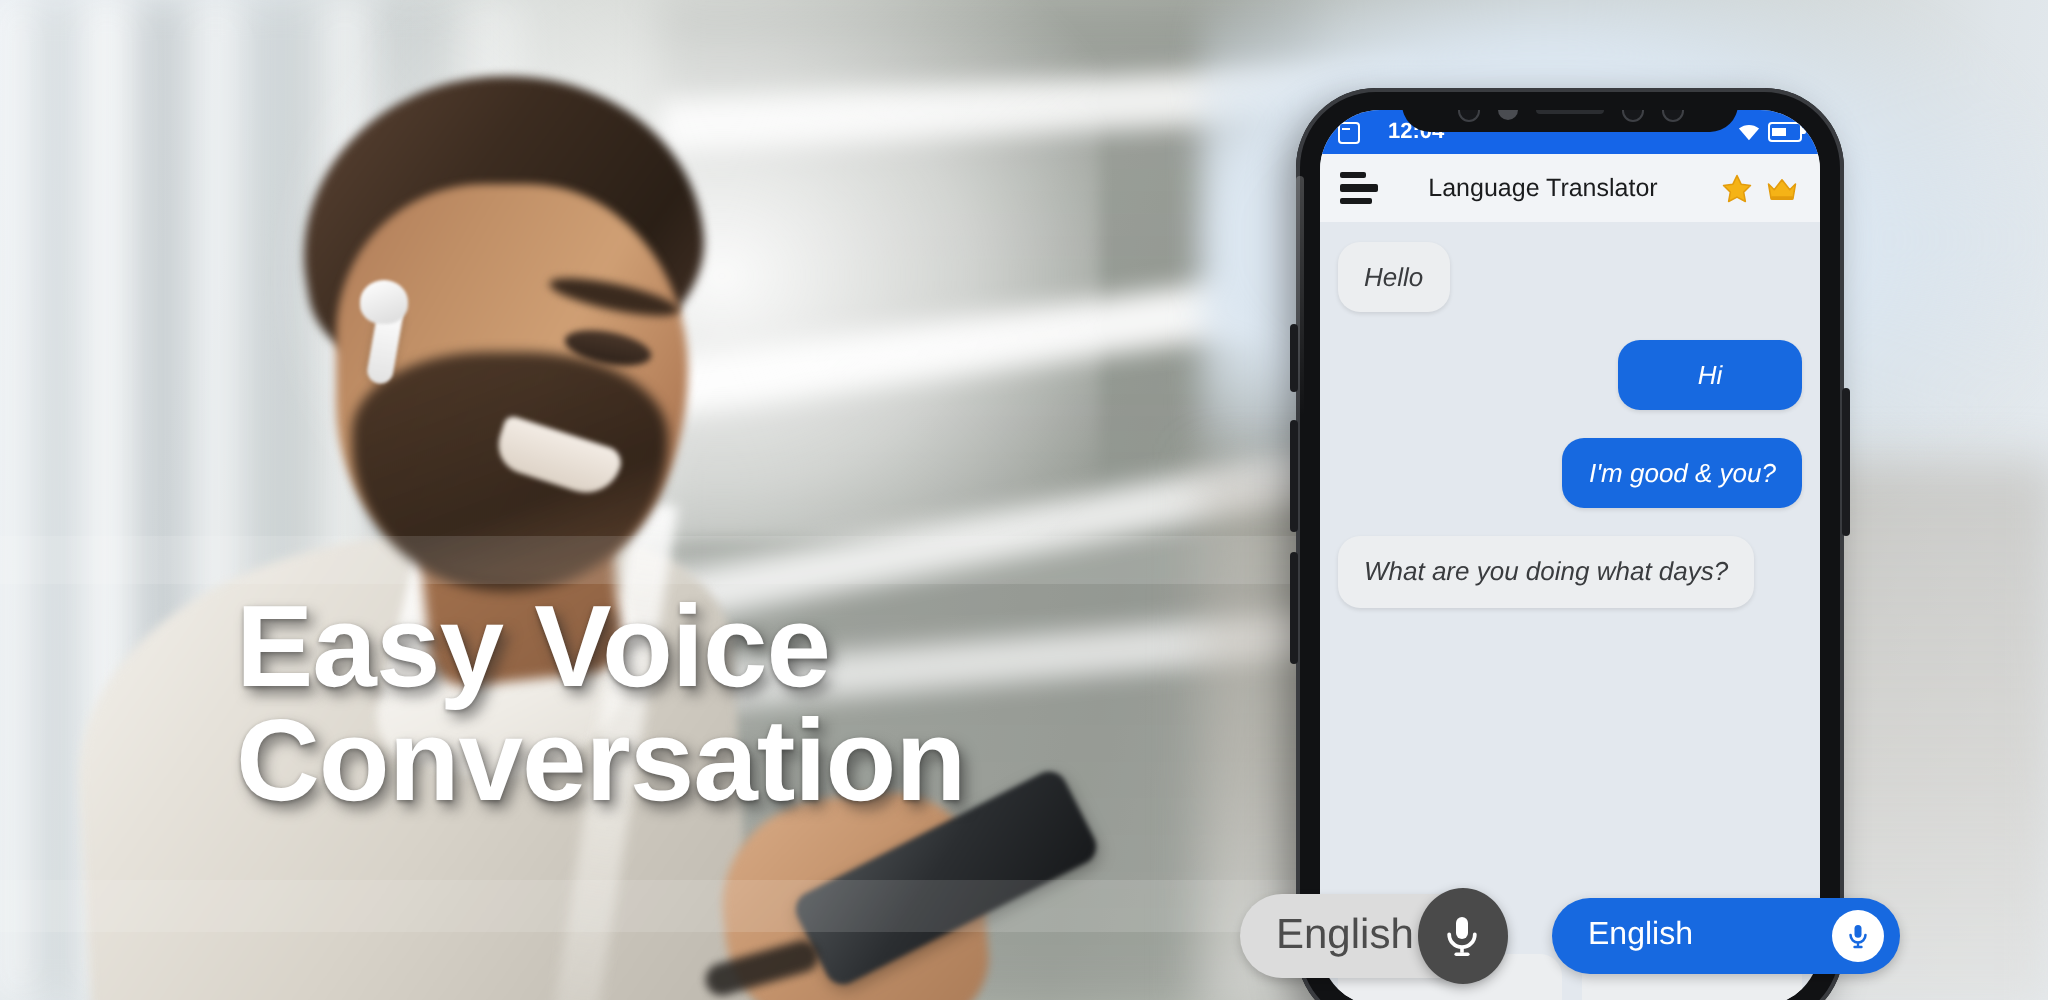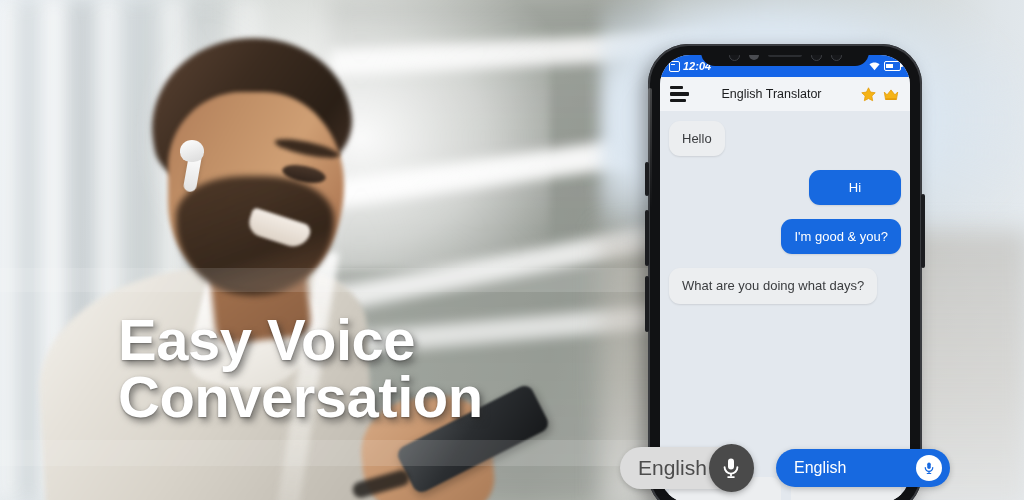--- a/index.html
+++ b/index.html
@@ -202,21 +202,21 @@
     left: 0; width: 660px;
     background: rgba(255,255,255,0.13);
   }
   .band-1 { top: 268px; height: 24px; }
   .band-2 { top: 440px; height: 26px; }
 
   
   .headline {
     position: absolute;
     left: 118px;
-    top: 312px;
+    top: 296px;
     width: 470px;
     color: #ffffff;
     font-weight: 700;
     font-size: 58px;
     line-height: 0.98;
     letter-spacing: -0.5px;
     text-shadow: 3px 4px 7px rgba(40,40,40,0.55), 0 1px 2px rgba(0,0,0,0.35);
     white-space: pre-line;
   }
 
@@ -277,21 +277,21 @@
     display: flex;
     align-items: center;
     justify-content: space-between;
     padding: 0 9px;
     color: #fff;
     font-size: 11px;
     font-weight: 700;
     flex: none;
     position: relative;
   }
-  .sb-left { display: flex; align-items: center; gap: 3px; font-style: italic; }
+  .sb-left { display: flex; align-items: center; gap: 14px; }
   .sb-right { display: flex; align-items: center; gap: 4px; }
   .cal-ico {
     width: 9px; height: 9px;
     border: 1.3px solid #fff;
     border-radius: 2px;
     position: relative;
   }
   .cal-ico::after {
     content: "";
     position: absolute;
@@ -374,20 +374,21 @@
   .row { display: flex; }
   .row.left { justify-content: flex-start; }
   .row.right { justify-content: flex-end; }
   .bubble {
     max-width: 84%;
     padding: 9px 13px;
     border-radius: 11px;
     font-size: 13px;
     line-height: 1.32;
     box-shadow: 0 1px 2px rgba(0,0,0,0.10);
+    font-style: italic;
   }
   .bubble.them { background: #eceef0; color: #3a3c3f; }
   .bubble.me   { background: #1769E0; color: #ffffff; }
   .bubble.me.short { min-width: 56px; text-align: center; padding: 9px 18px; margin-left: 40px; }
 
   
   .bottom-stubs {
     position: relative;
     height: 26px;
     display: flex;
@@ -522,21 +523,21 @@
           </span>
         </div>
       </div>
 
       <div class="appbar">
         <span class="hamburger">
           <i></i>
             <i></i>
             <i></i>
         </span>
-        <span class="appbar-title">English Translator</span>
+        <span class="appbar-title">Language Translator</span>
         <span class="appbar-icons">
           <svg width="17" height="17" viewBox="0 0 24 24">
             <path d="M12 2.5l2.9 6.1 6.6.9-4.8 4.7 1.2 6.6L12 17.7 6.1 20.8l1.2-6.6L2.5 9.5l6.6-.9z" fill="#F5B316" stroke="#E39C0C" stroke-width="1.1" stroke-linejoin="round"></path>
           </svg>
           <svg width="18" height="17" viewBox="0 0 24 24">
             <path d="M2.5 8.5l4 4 5.5-7 5.5 7 4-4-1.8 10.5H4.3z" fill="#F5B316" stroke="#E39C0C" stroke-width="1.1" stroke-linejoin="round"></path>
             <rect x="4.3" y="17.2" width="15.4" height="2.6" rx="0.7" fill="#E39C0C"></rect>
           </svg>
         </span>
       </div>

